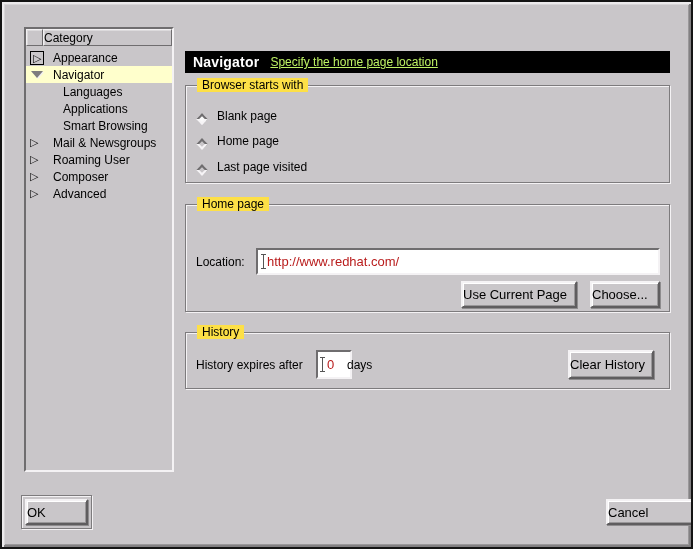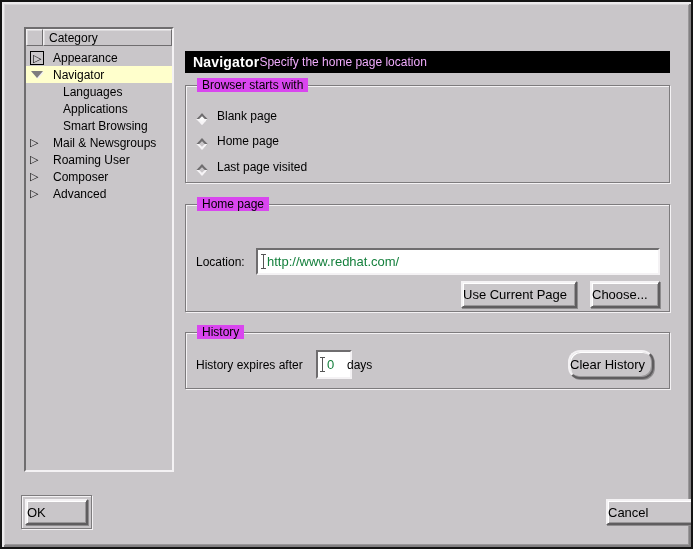--- a/index.html
+++ b/index.html
@@ -23,21 +23,21 @@
     position: absolute; left: 22px; top: 25px; width: 150px; height: 445px;
     border-top: 2px solid #6f6d6f; border-left: 2px solid #6f6d6f;
     border-bottom: 2px solid #f4f2f4; border-right: 2px solid #f4f2f4;
     background: #c9c6c9;
   }
   .tree-header { display: flex; height: 17px; }
   .th-cell {
     background: #c9c6c9; height: 17px;
     border: 1px solid; border-color: #f2f0f2 #6f6d6f #6f6d6f #f2f0f2;
     box-shadow: inset 1px 1px 0 #dcdadc;
-    display: flex; align-items: center; padding-left: 5px;
+    display: flex; align-items: center; 
   }
   .th-spacer { width: 17px; padding-left: 0; }
   .th-main { flex: 1; }
   .tree-rows { margin-top: 3px; }
   .trow {
     display: flex; align-items: center; height: 17px; padding-left: 2px;
     cursor: default; white-space: nowrap;
   }
   .trow.selected { background: #ffffcc; }
   .exp-cell { width: 22px; display: flex; align-items: center; justify-content: flex-start; padding-left: 2px; }
@@ -52,50 +52,50 @@
   .trow .lbl { padding-left: 3px; }
   .trow.child { padding-left: 34px; }
 
   
   .titlebar {
     position: absolute; left: 183px; top: 49px; width: 485px; height: 22px;
     background: #000; color: #fff;
     display: flex; align-items: center; padding-left: 8px;
   }
   .titlebar .t { font-size: 14px; font-weight: bold; letter-spacing: .2px; }
-  .titlebar .st { font-size: 12px; margin-left: 0; color: #f0abfc; }
+  .titlebar .st { font-size: 12px; margin-left: 11px; color: #bef264; text-decoration: underline; }
 
   .groupbox {
     position: absolute; left: 183px; width: 485px;
     border: 1px solid #7d7b7d;
     box-shadow: 1px 1px 0 #f4f2f4, inset 1px 1px 0 #f4f2f4;
   }
   .legend {
     position: absolute; top: -8px; left: 11px;
-    background: #d946ef; padding: 0 5px; font-size: 12px;
+    background: #fde047; padding: 0 5px; font-size: 12px;
   }
   .g1 { top: 83px; height: 98px; }
   .g2 { top: 202px; height: 108px; }
   .g3 { top: 330px; height: 57px; }
 
   
   .radio-row { position: absolute; left: 8px; display: flex; align-items: flex-end; height: 16px; }
   .diamond {
     width: 8px; height: 8px; transform: rotate(45deg); margin: 0 4px;
     border: 2px solid; border-color: #6f6d6f #f6f4f6 #f6f4f6 #6f6d6f;
     background: #c9c6c9;
   }
   .diamond.sel { background: #fafafa; }
   .radio-row .lbl { margin-left: 7px; }
 
   
   .textbox {
     position: absolute; background: #fff;
     border: 2px solid; border-color: #6f6d6f #f4f2f4 #f4f2f4 #6f6d6f;
-    font-family: "Liberation Sans", sans-serif; font-size: 13px; color: #15803d;
+    font-family: "Liberation Sans", sans-serif; font-size: 13px; color: #b91c1c;
     padding: 0 2px 0 9px; outline: none;
   }
   .ibeam { position: absolute; width: 5px; height: 15px; pointer-events: none; }
   .ibeam::before { content:""; position: absolute; left: 2px; top: 1px; bottom: 1px; width: 1px; background: #555; }
   .ibeam::after  { content:""; position: absolute; left: 0;  top: 0; width: 5px; height: 1px; background: #555; box-shadow: 0 14px 0 #555; }
 
   
   .btn {
     position: absolute; background: #c9c6c9;
     border: 2px solid; border-color: #f4f2f4 #5f5d5f #5f5d5f #f4f2f4;
@@ -223,21 +223,21 @@
 
   <div class="groupbox g3">
     <span class="legend">History</span>
     <span class="static" style="left:10px; top:25px;">History expires after</span>
 
     <input class="textbox" style="left: 130px; top: 17px; width: 36px; height: 29px;" value="0">
     <span class="ibeam" style="left:134px; top:24px;"></span>
 
     <span class="static" style="left:161px; top:25px;">days</span>
 
-    <div class="btn" style="left:382px; top:17px; width:86px; height:29px;border-radius:12px;">
+    <div class="btn" style="left:382px; top:17px; width:86px; height:29px;">
       <span>Clear History</span>
     </div>
   </div>
 
   <div class="default-frame">
     <div class="btn">
       <span>OK</span>
     </div>
   </div>
   <div class="btn" style="left:604px; top:497px; width:88px; height:26px;">

